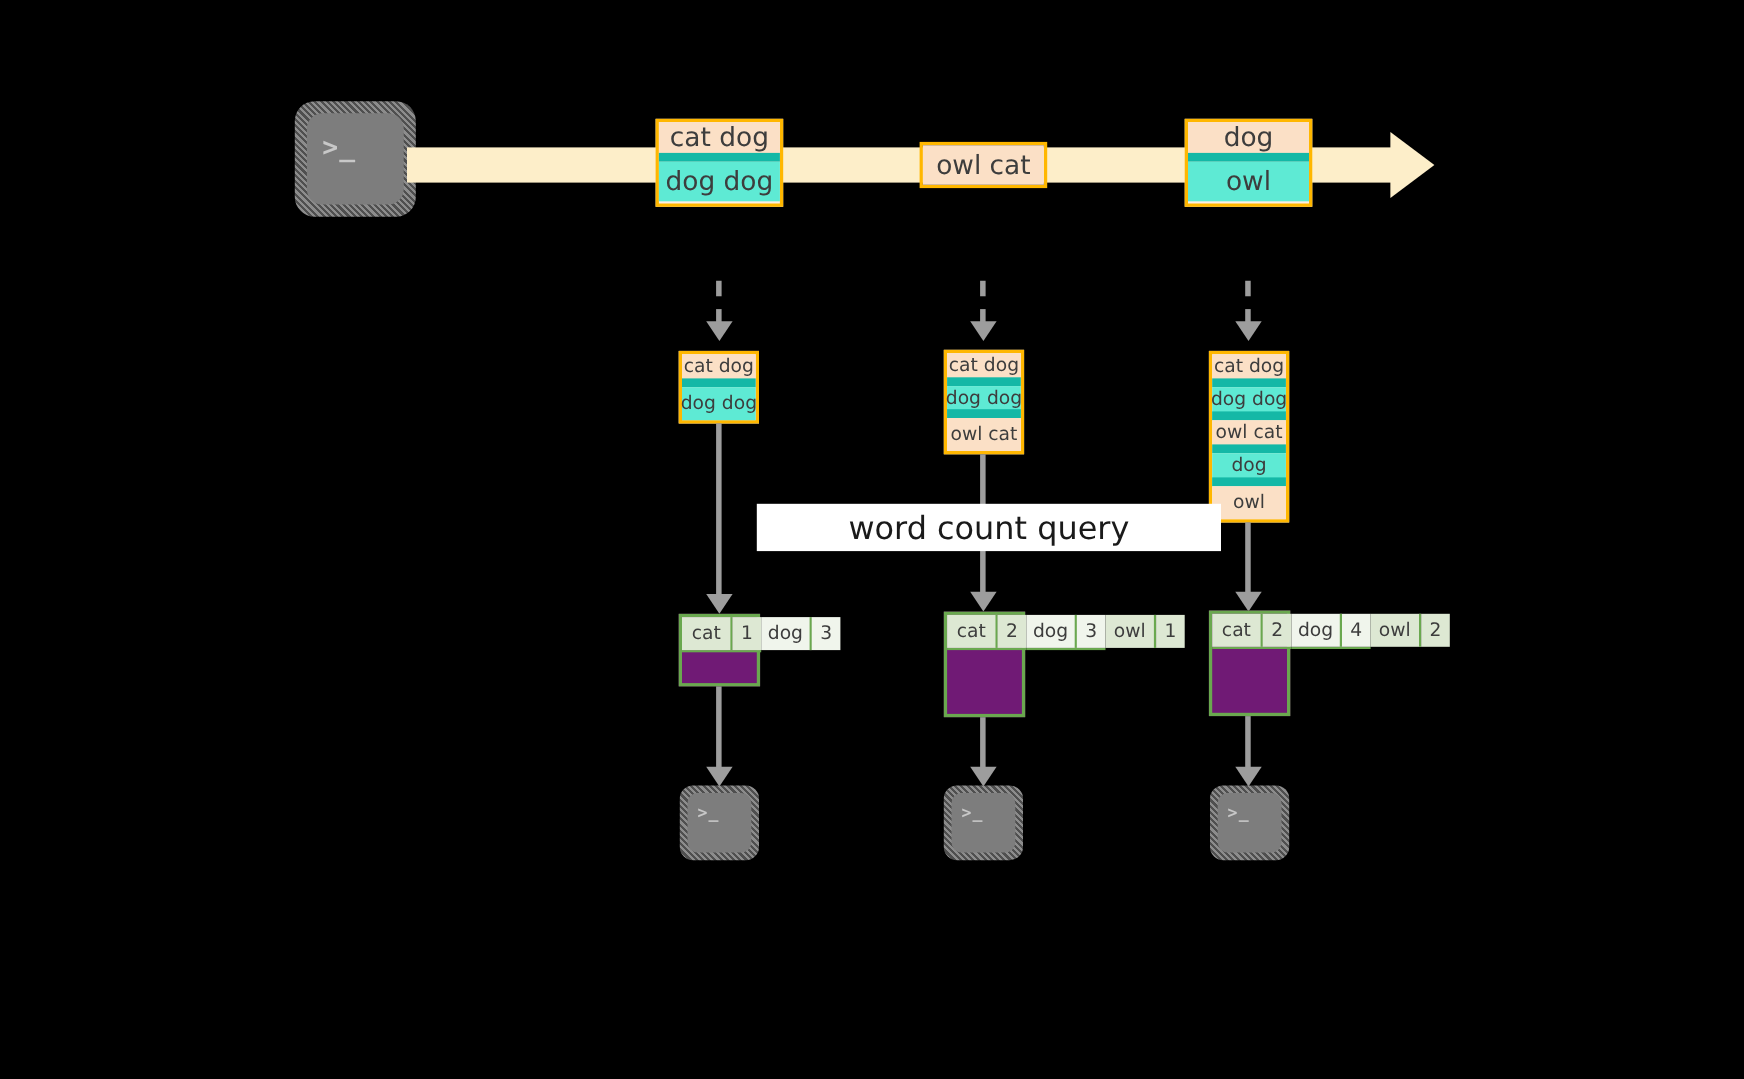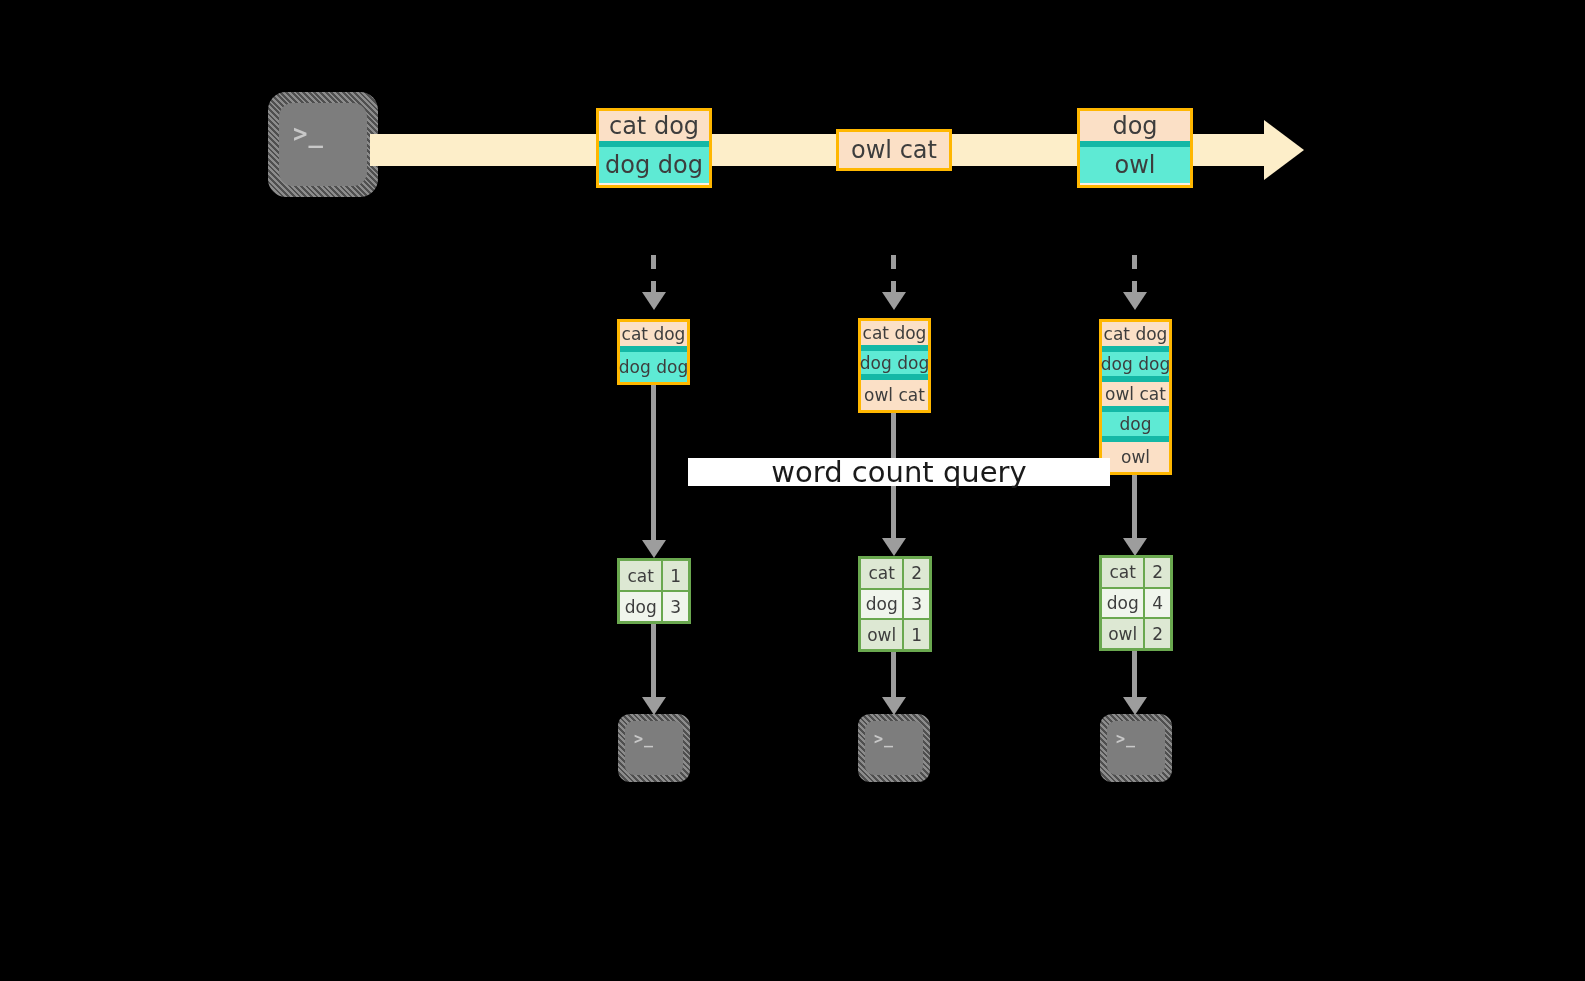--- a/index.html
+++ b/index.html
@@ -70,40 +70,40 @@
     flex-direction: column;
     background: #fdf0e4;
   }
   .obox .row {
     box-sizing: border-box;
     display: flex;
     align-items: center;
     justify-content: center;
     color: #3d3d3d;
     white-space: nowrap;
-    border-bottom: 6px solid #14b8a6;
+    border-bottom: 8px solid #14b8a6;
   }
   .obox .row:last-child { border-bottom: none; }
   .obox .row.dark  { background: #fbe0c6; }
   .obox .row.light { background: #5eead4; }
 
   
   .obox.big .row { height: 36px; font-size: 24px; }
   .obox.big { border-width: 3px; }
 
   
   .obox.small .row { height: 30px; font-size: 17px; }
 
   
   .gbox {
     position: absolute;
     box-sizing: border-box;
     border: 3px solid #6aa84f;
     display: flex;
-    flex-direction: column;
+    flex-direction: row;
     background: #701a75;
   }
   .gbox .grow {
     display: flex;
     height: 30px;
     border-bottom: 2px solid #6aa84f;
   }
   .gbox .grow:last-child { border-bottom: none; }
   .gbox .gc {
     box-sizing: border-box;
@@ -276,15 +276,15 @@
   </div>
 
   <div class="arrow-line" style="left:1132px; top:651px; height:51px;"></div>
   <div class="arrow-head" style="left:1123px; top:697px;"></div>
 
   <div class="terminal" style="left:1100px; top:714px; width:72px; height:68px; border-radius:12px;">
     <div class="inner" style="left:7px; top:7px; right:7px; bottom:7px; border-radius:9px;"></div>
     <div class="prompt" style="left:16px; top:18px; font-size:15px;">&gt;_</div>
   </div>
 
-  <div class="wlabel" style="left:688px; top:458px; width:422px; height:28px;">word count query</div>
+  <div class="wlabel" style="left:688px; top:458px; width:422px; height:43px;">word count query</div>
 
 </div>
 
 </body></html>

